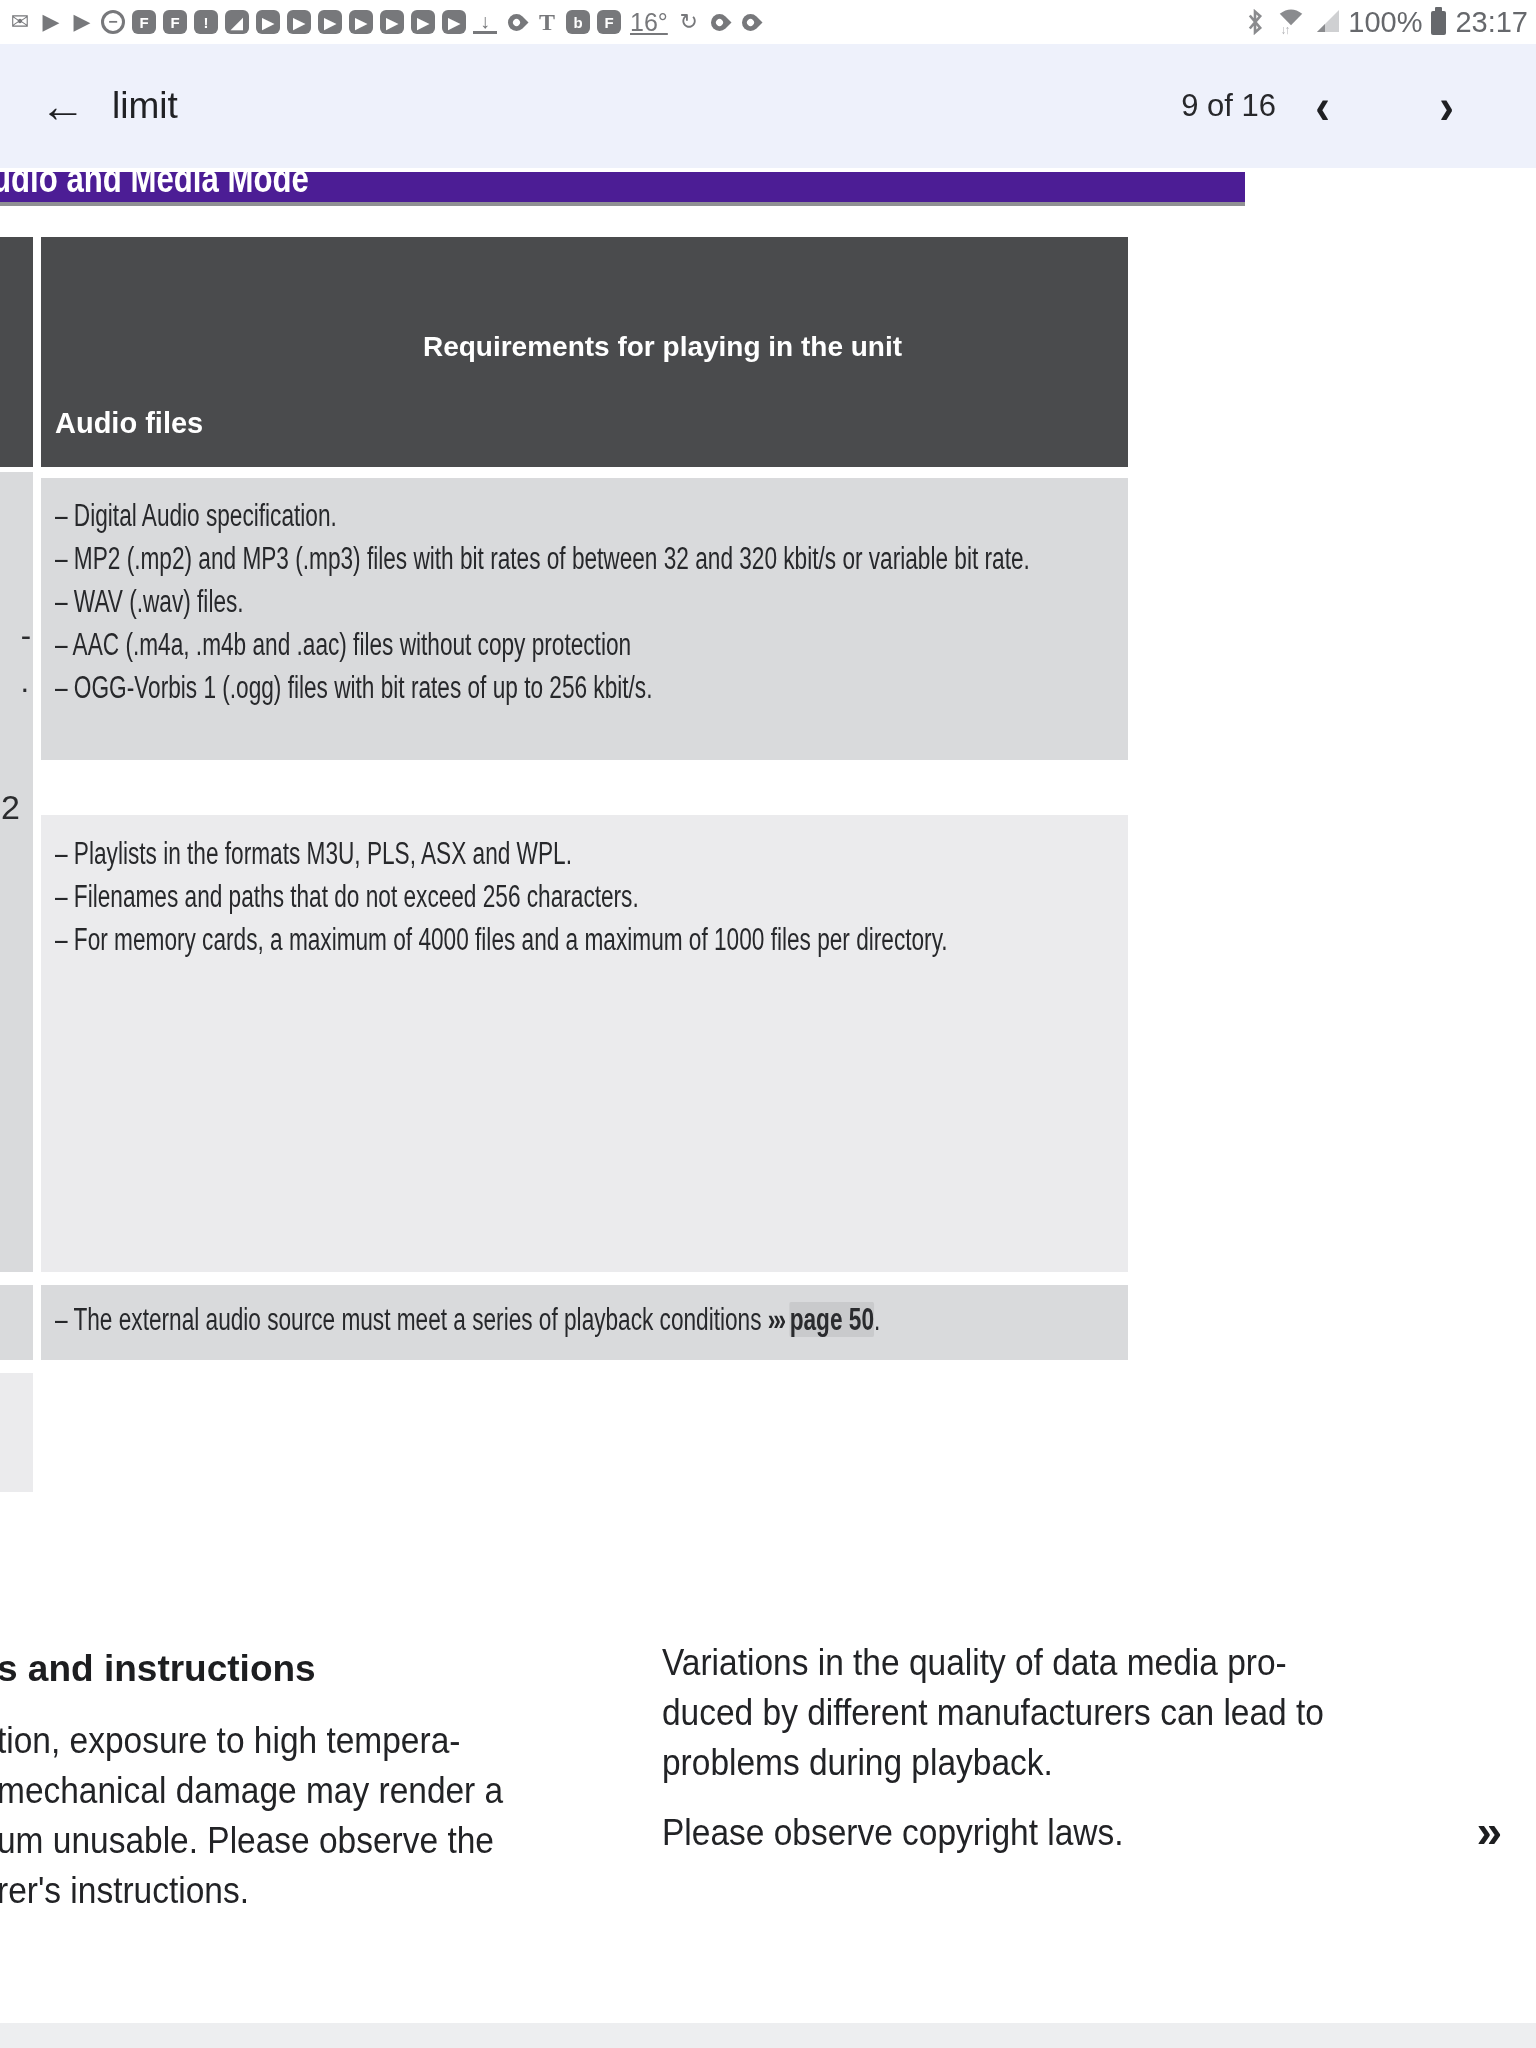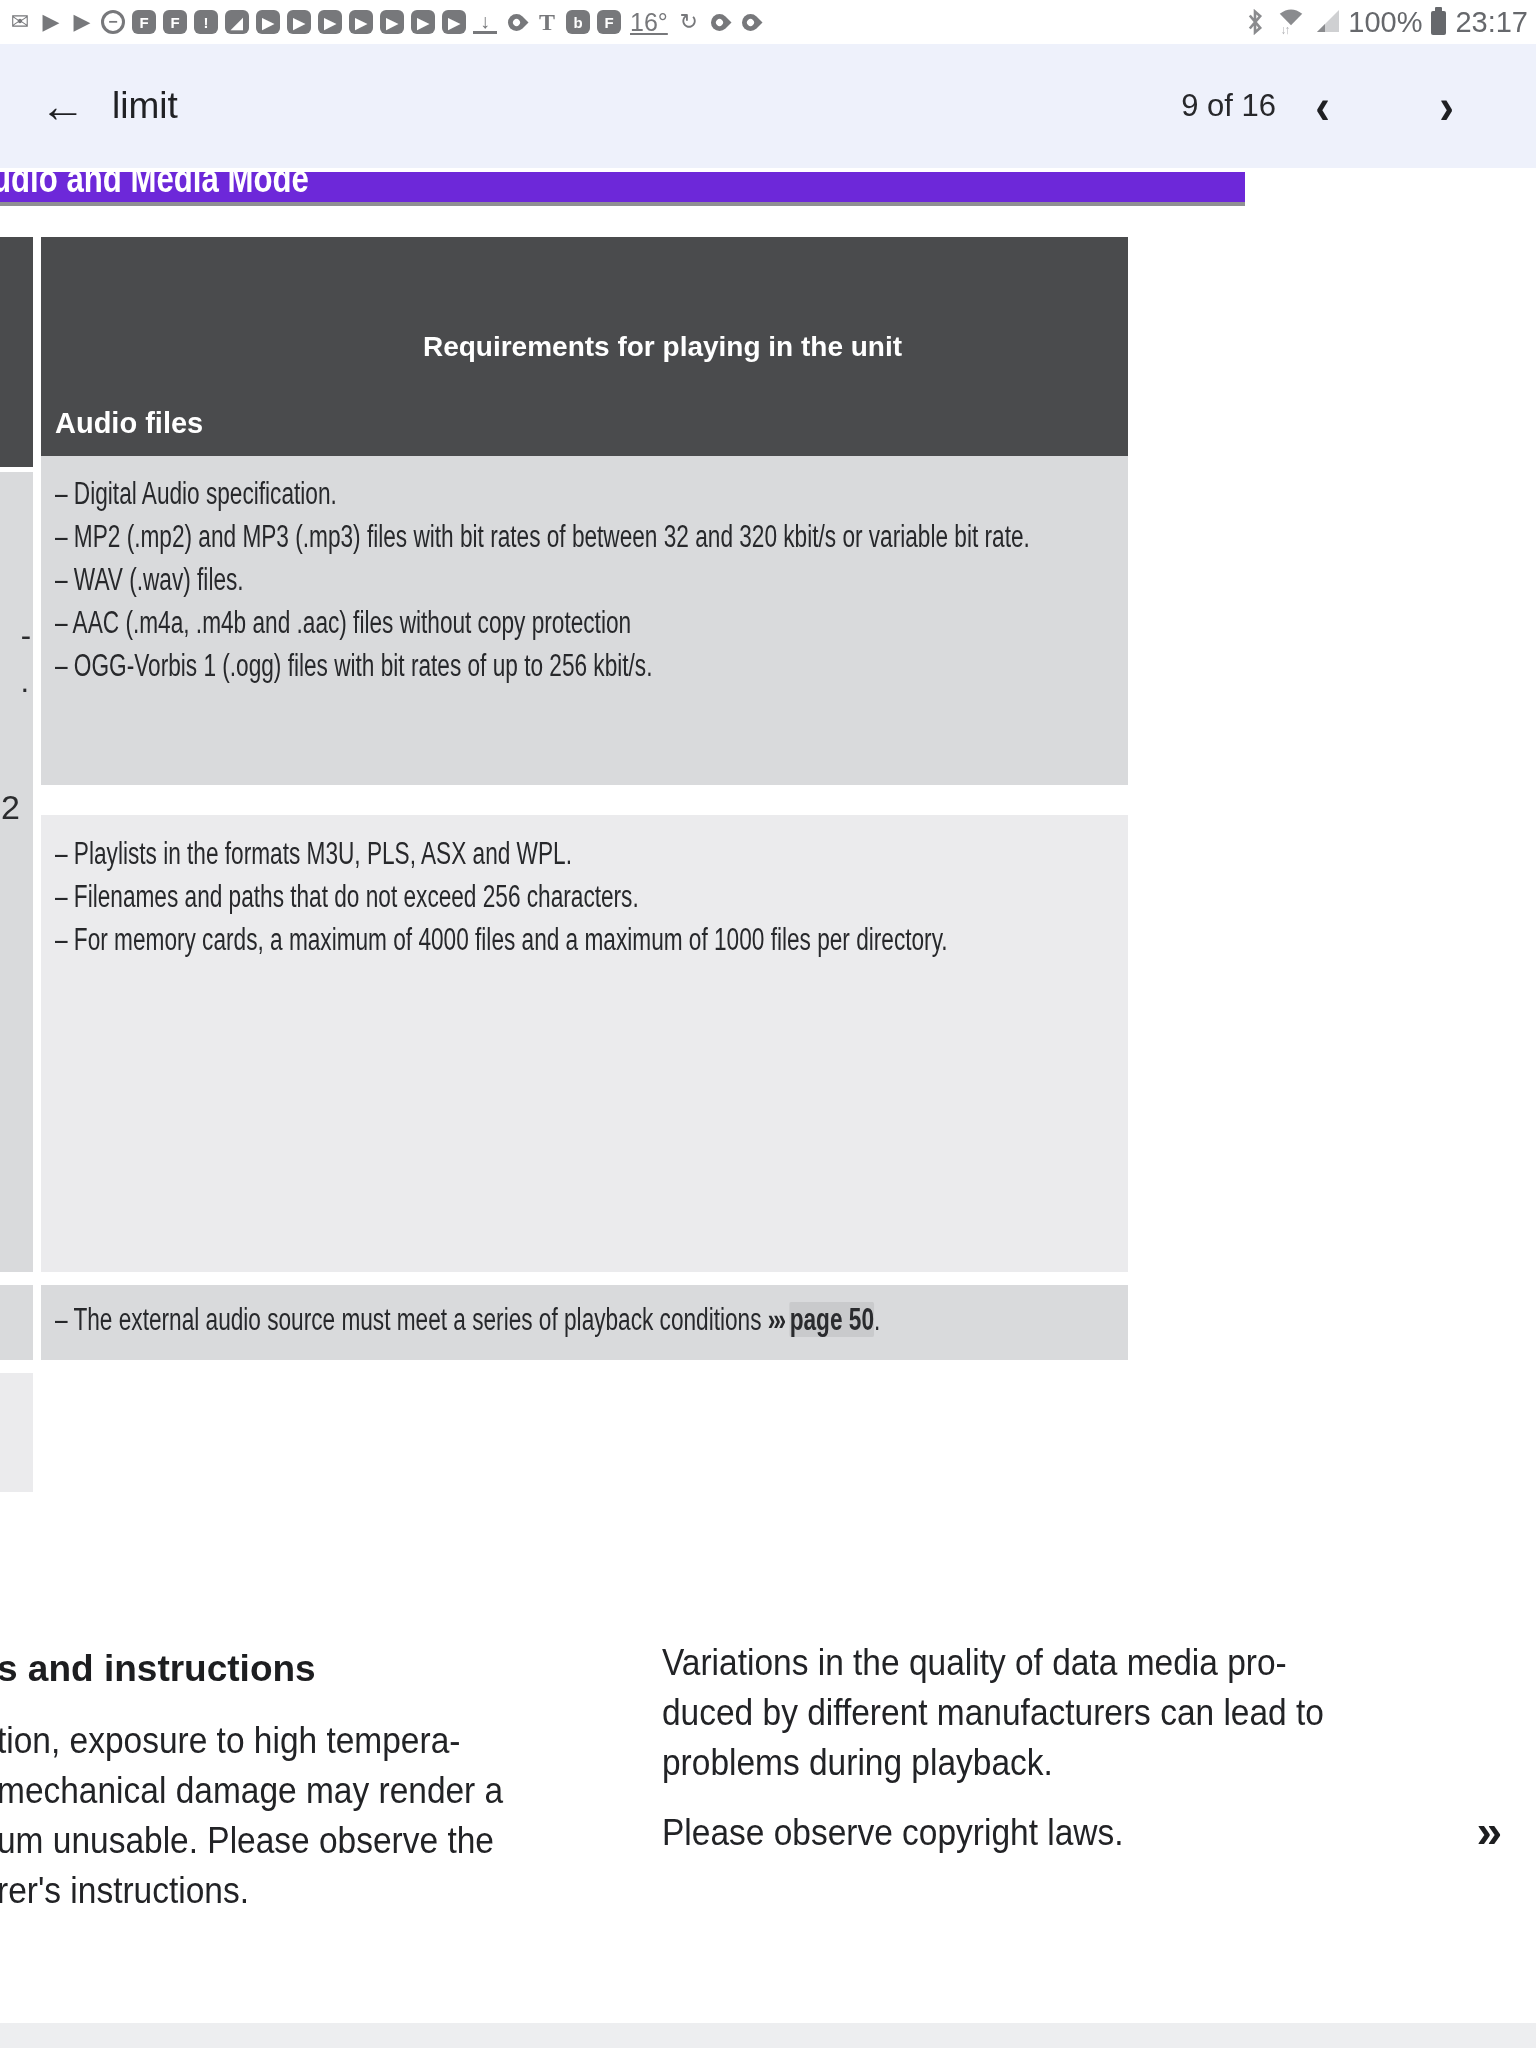--- a/index.html
+++ b/index.html
@@ -33,21 +33,21 @@
   .wifiwrap{position:relative;width:30px;height:30px;}
   .wifi-arrows{position:absolute;left:4px;top:16px;font-size:12px;letter-spacing:-2px;color:#b0b1b4;}
   
   .toolbar{left:0;top:44px;width:1536px;height:124px;background:#eef1fb;}
   .tb-item{position:absolute;top:0;height:124px;display:flex;align-items:center;color:#1f2023;}
   .backglyph{font-size:46px;}
   .query{font-size:37px;color:#202124;}
   .count{font-size:31px;color:#27282b;}
   .chev{font-size:44px;font-weight:bold;color:#1f2023;transform:scaleY(1.15);}
   
-  .runbar{left:0;top:172px;width:1245px;height:30px;background:#6d28d9;border-bottom:4px solid #8f9093;overflow:hidden;}
+  .runbar{left:0;top:172px;width:1245px;height:30px;background:#4c1d95;border-bottom:4px solid #8f9093;overflow:hidden;}
   .runtext{position:absolute;left:-8px;top:-14px;color:#ffffff;font-weight:bold;font-size:38px;white-space:nowrap;
            transform:scaleX(.82);transform-origin:0 0;}
   .cond{display:inline-block;white-space:nowrap;transform:scaleX(.73);transform-origin:0 50%;font-size:31px;color:#27282b;}
   .cond2{display:inline-block;white-space:nowrap;transform:scaleX(.93);transform-origin:0 50%;font-size:36px;color:#222326;}
   .strip-dark{left:0;top:237px;width:33px;height:230px;background:#4a4b4d;}
   .strip-light{left:0;top:472px;width:33px;height:800px;background:#d9dadc;}
   .strip-r3{left:0;top:1285px;width:33px;height:75px;background:#d9dadc;}
   .strip-r4{left:0;top:1373px;width:33px;height:119px;background:#ebebed;}
   .frag{position:absolute;color:#2b2c2e;font-size:31px;}
   .thead{left:41px;top:237px;width:1087px;height:230px;background:#4a4b4d;color:#ffffff;}
@@ -157,21 +157,21 @@
     <span class="frag" style="left:1px;top:316px;font-size:34px;">2</span>
   </div>
   <div class="abs strip-r3" style="top:1117px;"></div>
   <div class="abs strip-r4" style="top:1205px;"></div>
 
   <div class="abs thead" style="top:69px;">
     <div class="thead-title">Requirements for playing in the unit</div>
     <div class="thead-sub">Audio files</div>
   </div>
 
-  <div class="abs trow row-a" style="top:288px;height:329px;">
+  <div class="abs trow row-a" style="top:310px;height:282px;">
     <div class="tlines" style="top:16px;">
       <span class="tline"><span class="cond">– Digital Audio specification.</span></span>
       <span class="tline"><span class="cond">– MP2 (.mp2) and MP3 (.mp3) files with bit rates of between 32 and 320 kbit/s or variable bit rate.</span></span>
       <span class="tline"><span class="cond">– WAV (.wav) files.</span></span>
       <span class="tline"><span class="cond">– AAC (.m4a, .m4b and .aac) files without copy protection</span></span>
       <span class="tline"><span class="cond">– OGG-Vorbis 1 (.ogg) files with bit rates of up to 256 kbit/s.</span></span>
     </div>
   </div>
 
   <div class="abs trow row-b" style="top:647px;height:457px;">

